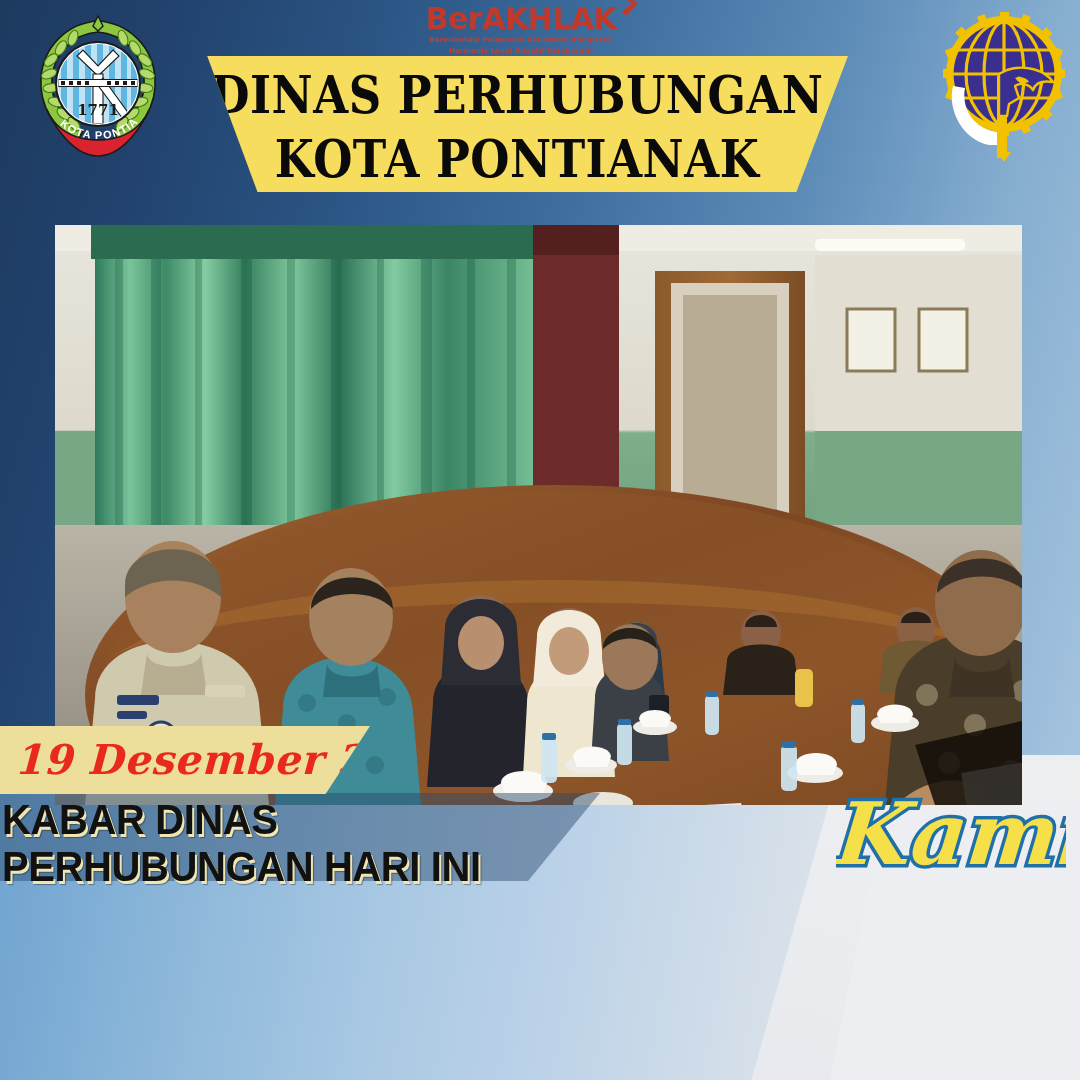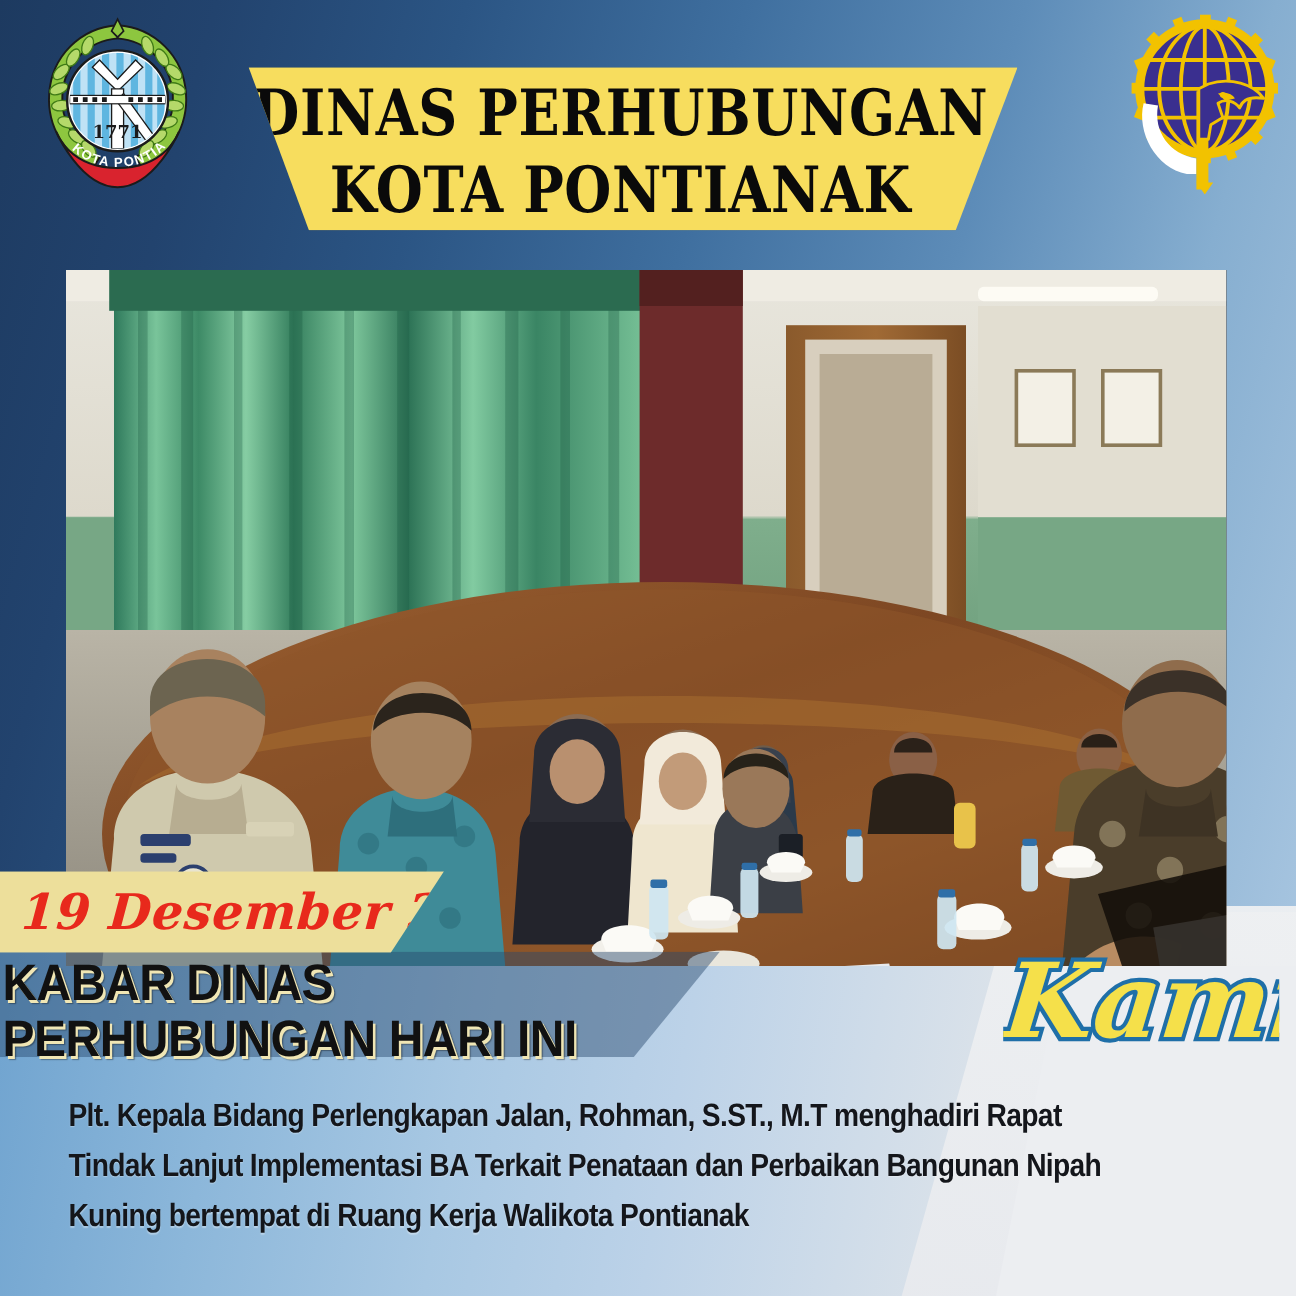--- a/index.html
+++ b/index.html
@@ -167,20 +167,28 @@
 
 <div id="poster">
 
   <div class="bg-top"></div>
   <div class="bg-bottom"></div>
   <div class="bg-wedge"></div>
   <div class="bg-wedge2"></div>
 
   <div class="header">
 
+    <div class="berakhlak">
+      <span class="ba-word">BerAKHLAK</span>
+      <svg class="ba-arrow" viewBox="0 0 22 26">
+        <path d="M2 1 L20 12 L8 25 L4 21 L14 12 L0 4 Z" fill="#c0392b"></path>
+      </svg>
+      <div class="ba-tag">Berorientasi Pelayanan  Akuntabel  Kompeten</div>
+      <div class="ba-tag">Harmonis  Loyal  Adaptif  Kolaboratif</div>
+    </div>
 
     <svg class="emblem-left" viewBox="0 0 142 147">
 
       <g>
         <path d="M71 7 C40 9 16 33 14 64 C12 92 28 116 50 127 L56 117 C36 107 23 87 25 64 C27 38 47 20 71 18 Z" fill="#8dc63f" stroke="#1b1b1b" stroke-width="1.6"></path>
         <path d="M71 7 C102 9 126 33 128 64 C130 92 114 116 92 127 L86 117 C106 107 119 87 117 64 C115 38 95 20 71 18 Z" fill="#8dc63f" stroke="#1b1b1b" stroke-width="1.6"></path>
 
         <g stroke="#3f7a16" stroke-width="1.1" fill="#b5d96a">
           <ellipse cx="24" cy="46" rx="8" ry="4.4" transform="rotate(-42 24 46)"></ellipse>
           <ellipse cx="22" cy="60" rx="8" ry="4.4" transform="rotate(-22 22 60)"></ellipse>
@@ -563,19 +571,14 @@
 
   <div class="headline">
     <div class="hl1">KABAR DINAS</div>
     <div class="hl2">PERHUBUNGAN HARI INI</div>
   </div>
 
   <svg class="kamis" viewBox="0 0 230 120">
     <text x="8" y="92" font-family="DejaVu Serif, serif" font-style="italic" font-weight="bold" font-size="86" fill="#f5e04a" stroke="#1f6fa8" stroke-width="7" paint-order="stroke" transform="skewX(-6)">Kamis</text>
   </svg>
 
-  <div class="caption">
-    <p>Plt. Kepala Bidang Perlengkapan Jalan, Rohman, S.ST., M.T menghadiri Rapat</p>
-    <p>Tindak Lanjut Implementasi BA Terkait Penataan dan Perbaikan Bangunan Nipah</p>
-    <p>Kuning bertempat di Ruang Kerja Walikota Pontianak</p>
-  </div>
 
 </div>
 
 </body></html>

